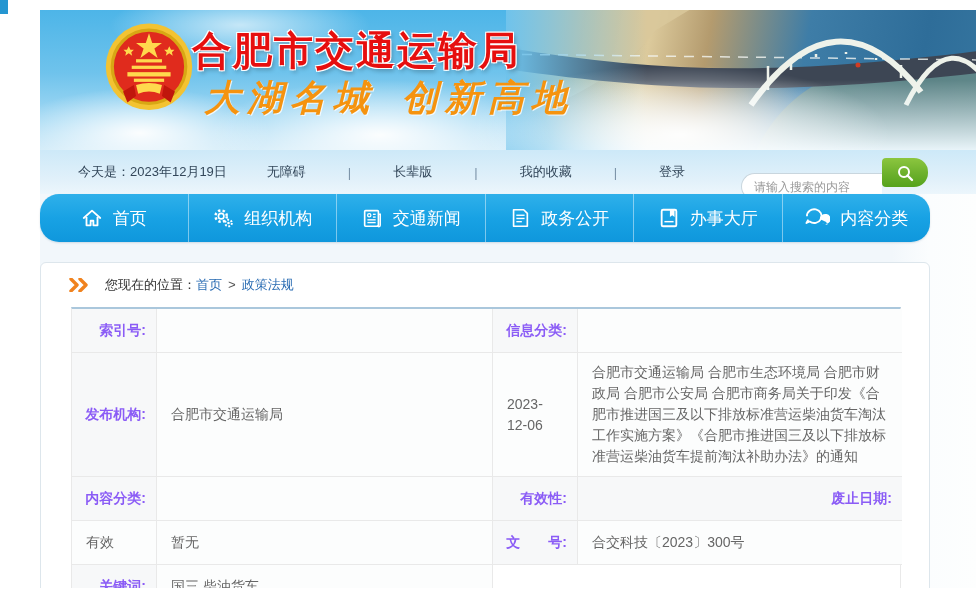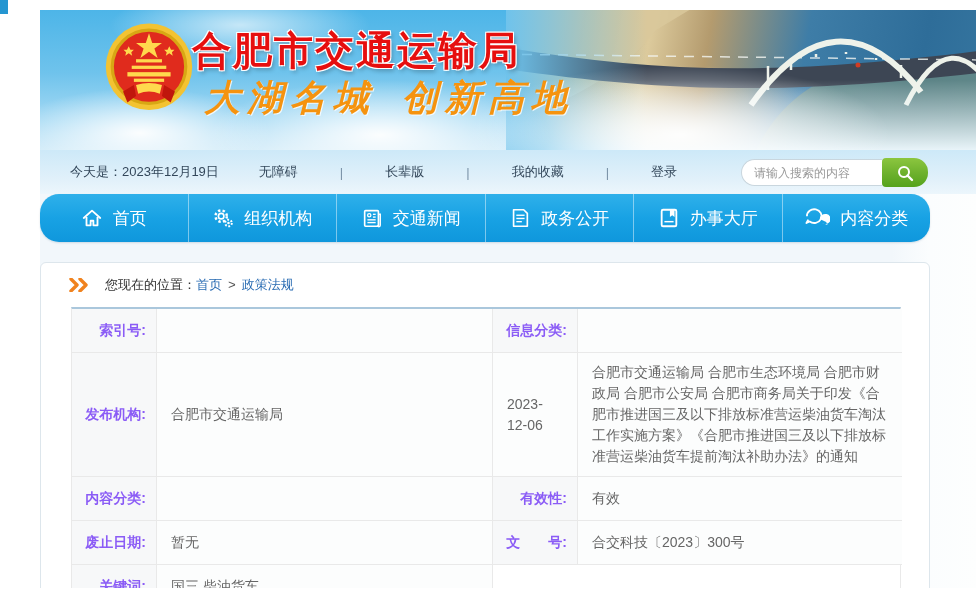--- a/index.html
+++ b/index.html
@@ -35,26 +35,26 @@
     text-shadow:-1px -1px 0 #fff,1px -1px 0 #fff,-1px 1px 0 #fff,1px 1px 0 #fff,2px 3px 4px rgba(0,0,0,.25); }
   .site-slogan { position:absolute; left:164px; top:64px; font-size:36px; font-weight:bold; font-style:italic;
     color:#f5930f; font-family:"DejaVu Serif","Liberation Serif",serif; letter-spacing:7px;
     text-shadow:1px 1px 0 rgba(255,255,255,.8); }
   .site-slogan .gap { display:inline-block; width:26px; }
 
   
   .topbar { position:absolute; left:40px; right:0; top:150px; height:44px;
     background:linear-gradient(180deg,#cde9f8 0%,#e2f1fa 70%,#ecf6fc 100%);
     display:flex; align-items:center; font-size:13px; color:#33475a; }
-  .topbar .date { margin-left:30px; }
+  .topbar .date { margin-left:38px; }
   .topbar .quicklinks { margin-left:40px; display:flex; align-items:center;gap:32px; }
   .topbar .quicklinks a { color:#33475a; text-decoration:none; cursor:pointer; }
   .topbar .sep { margin:0 10px; color:#7b93a8; }
   .searchbox { position:absolute; right:48px; top:8px; height:29px; display:flex; }
-  .search-input { width:141px; height:27px; margin-top:1px; border:1px solid #c9d6de; border-right:none;
+  .search-input { width:141px; height:27px; margin-top:15px; border:1px solid #c9d6de; border-right:none;
     border-radius:14px 0 0 14px; padding:0 12px; font-size:12px; color:#444; outline:none; background:#fff; }
   .search-input::placeholder { color:#999; }
   .search-btn { width:46px; height:29px; border:none; border-radius:4px 14px 14px 4px; cursor:pointer;
     background:linear-gradient(180deg,#8cc63f 0%,#6cb02c 55%,#55a31c 100%); display:flex; align-items:center; justify-content:center; }
 
   
   .nav { position:absolute; left:40px; top:194px; width:890px; height:48px; border-radius:19px;
     background:linear-gradient(180deg,#2fb0ea 0%,#18a2e4 50%,#0f97dc 100%);
     display:flex; align-items:stretch; box-shadow:0 1px 2px rgba(0,60,100,.15); }
   .nav-item { flex:1; display:flex; align-items:center; justify-content:center; gap:10px; color:#fff;
@@ -239,22 +239,22 @@
 
       <div class="cell lab">发布机构:</div>
       <div class="cell val">合肥市交通运输局</div>
       <div class="cell val">2023-12-06</div>
 
       <div class="cell val">合肥市交通运输局 合肥市生态环境局 合肥市财政局 合肥市公安局 合肥市商务局关于印发《合肥市推进国三及以下排放标准营运柴油货车淘汰工作实施方案》《合肥市推进国三及以下排放标准营运柴油货车提前淘汰补助办法》的通知</div>
       <div class="cell lab">内容分类:</div>
       <div class="cell val"></div>
 
       <div class="cell lab">有效性:</div>
+      <div class="cell lab">废止日期:</div>
       <div class="cell val">有效</div>
-      <div class="cell lab">废止日期:</div>
       <div class="cell val">暂无</div>
 
       <div class="cell lab row-last5">文　　号:</div>
       <div class="cell val">合交科技〔2023〕300号</div>
       <div class="cell lab">关键词:</div>
       <div class="cell val">国三 柴油货车</div>
     </div>
   </div>
 </div>
 

